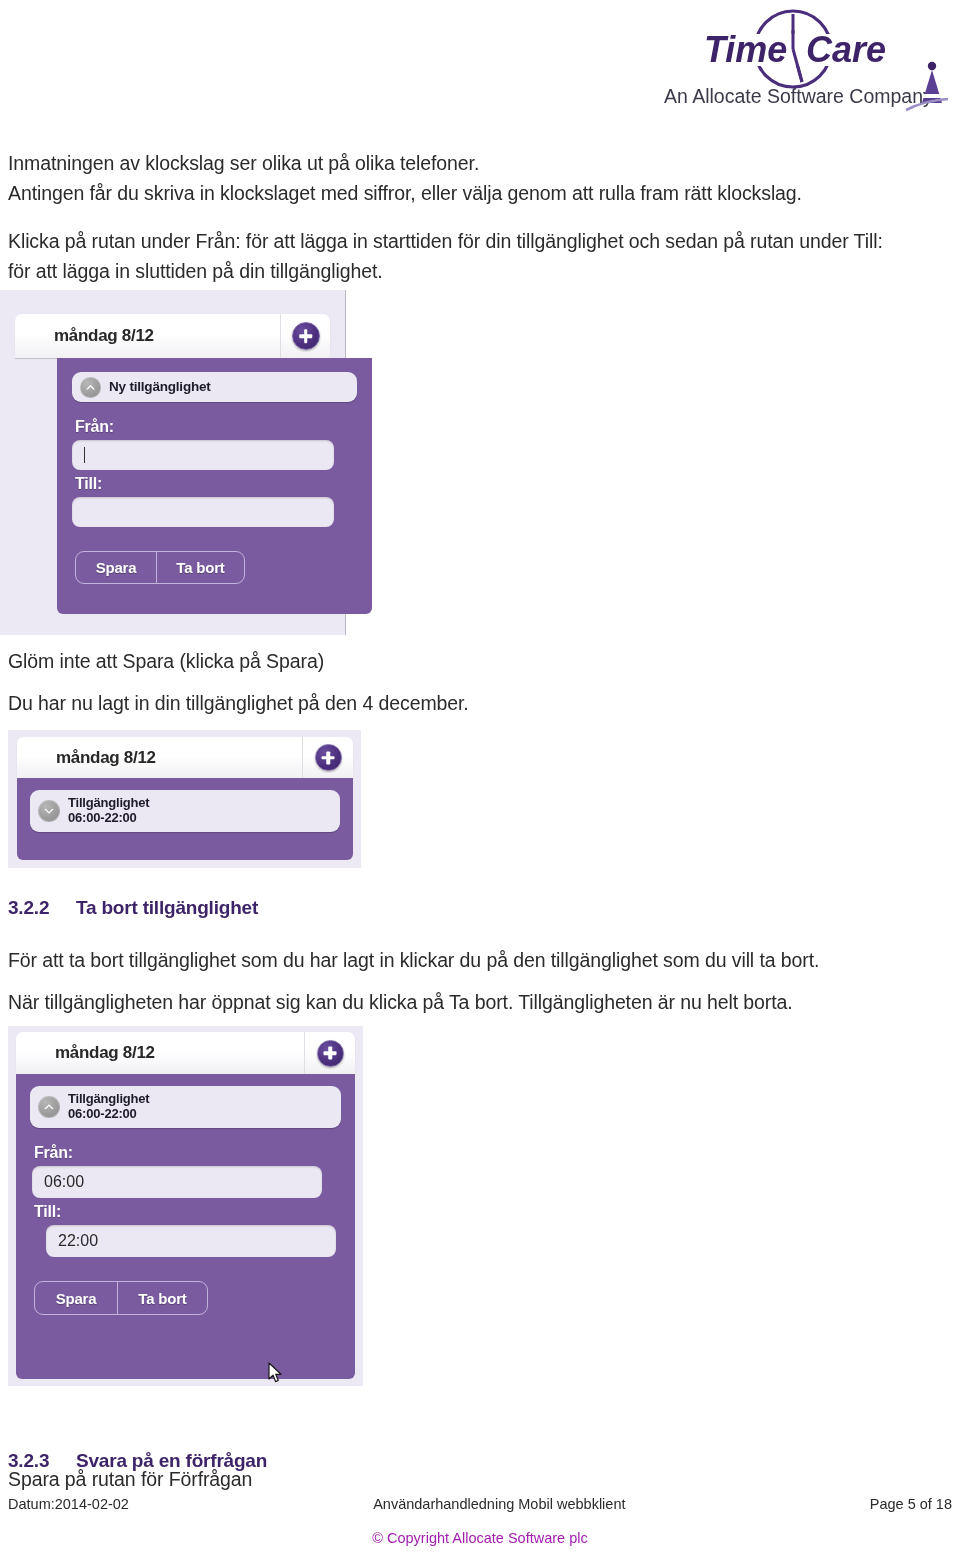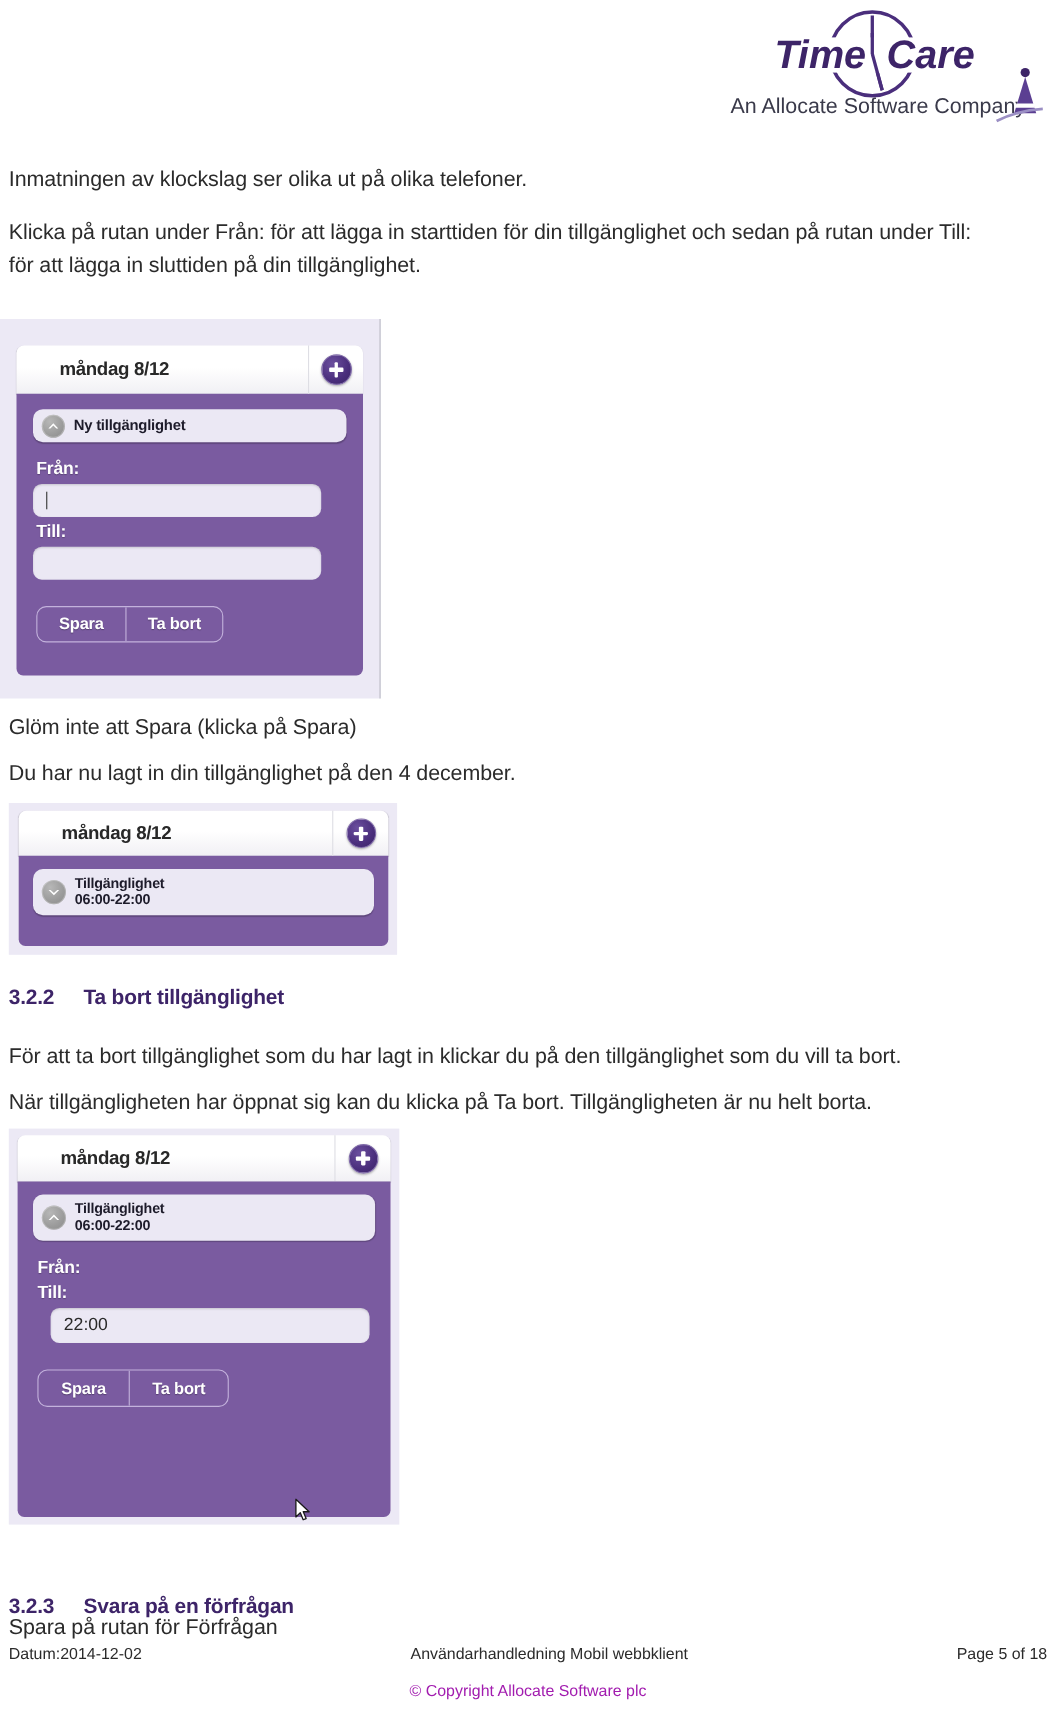--- a/index.html
+++ b/index.html
@@ -231,37 +231,38 @@
     </g>
   </svg>
 </div>
 <div style="position:absolute;left:0;top:0;width:0;height:0;overflow:hidden">
   
   
 </div>
 
 <div class="doc-body">
   <p class="para">Inmatningen av klockslag ser olika ut på olika telefoner.</p>
+  <p class="para">Antingen får du skriva in klockslaget med siffror, eller välja genom att rulla fram rätt klockslag.</p>
   <div class="gap-md"></div>
   <p class="para">Klicka på rutan under Från: för att lägga in starttiden för din tillgänglighet och sedan på rutan under Till:</p>
   <p class="para">för att lägga in sluttiden på din tillgänglighet.</p>
 </div>
 
 <div class="shot framed" style="position:absolute;left:0;top:290px;width:346px;height:345px;">
 
   <div style="position:absolute;left:15px;top:24px;width:315px;height:300px;">
 
     <div class="day-bar" style="width:315px;height:44px;">
       <span class="day-label" style="font-size:17px;">måndag 8/12</span>
       <span class="day-plus-cell" style="width:50px;">
         <span class="plus-btn" style="width:26px;height:26px;"></span>
       </span>
     </div>
 
-    <div class="purple-panel rounded-b" style="width:315px;height:256px;padding:14px 15px 0 15px;">
+    <div class="purple-panel rounded-b" style="width:315px;height:256px;padding:14px 15px 0 15px;margin-left:42px;">
 
       
       <div class="item-row" style="width:285px;height:30px;padding:0 8px;">
         <span class="chev-circle" style="width:21px;height:21px;margin-right:8px;">
           <svg width="21" height="21" viewBox="0 0 21 21" aria-hidden="true">
             <path d="M6 12.5 L10.5 7.8 L15 12.5 L13.2 12.5 L10.5 9.8 L7.8 12.5 Z" fill="#ffffff"></path>
           </svg>
         </span>
         <span class="item-text" style="font-size:13.5px;">Ny tillgänglighet</span>
       </div>
@@ -348,20 +349,23 @@
             <path d="M6.2 13 L11 8.2 L15.8 13 L14 13 L11 10.1 L8 13 Z" fill="#ffffff"></path>
           </svg>
         </span>
         <span class="item-text" style="font-size:13px;">
           <span>Tillgänglighet</span>
           <span class="l2">06:00-22:00</span>
         </span>
       </div>
 
       <div class="field-label" style="font-size:16px;margin:16px 0 4px 4px;">Från:</div>
+      <div class="field-box" style="width:290px;height:32px;margin-left:2px;">
+        <span class="val" style="font-size:16px;">06:00</span>
+      </div>
 
       <div class="field-label" style="font-size:16px;margin:5px 0 4px 4px;">Till:</div>
       <div class="field-box" style="width:290px;height:32px;margin-left:16px;">
         <span class="val" style="font-size:16px;">22:00</span>
       </div>
 
       <div class="btn-group" style="margin:24px 0 0 4px;height:34px;">
         <span class="gbtn" style="width:82px;font-size:15px;">Spara</span>
         <span class="gbtn" style="width:90px;font-size:15px;">Ta bort</span>
       </div>
@@ -377,18 +381,18 @@
 </div>
 
 <h3 class="heading" style="position:absolute;left:8px;top:1450px;">
   <span class="num">3.2.3</span><span>Svara på en förfrågan</span>
 </h3>
 
 <p class="para" style="position:absolute;left:8px;top:1464px;">Spara på rutan för Förfrågan</p>
 
 <div class="footer">
   <div class="footer-row">
-    <span>Datum:2014-12-02</span>
+    <span>Datum:2014-02-02</span>
     <span>Användarhandledning Mobil webbklient</span>
     <span>Page 5 of 18</span>
   </div>
   <div class="footer-copy">© Copyright Allocate Software plc</div>
 </div>
 
 </body></html>

